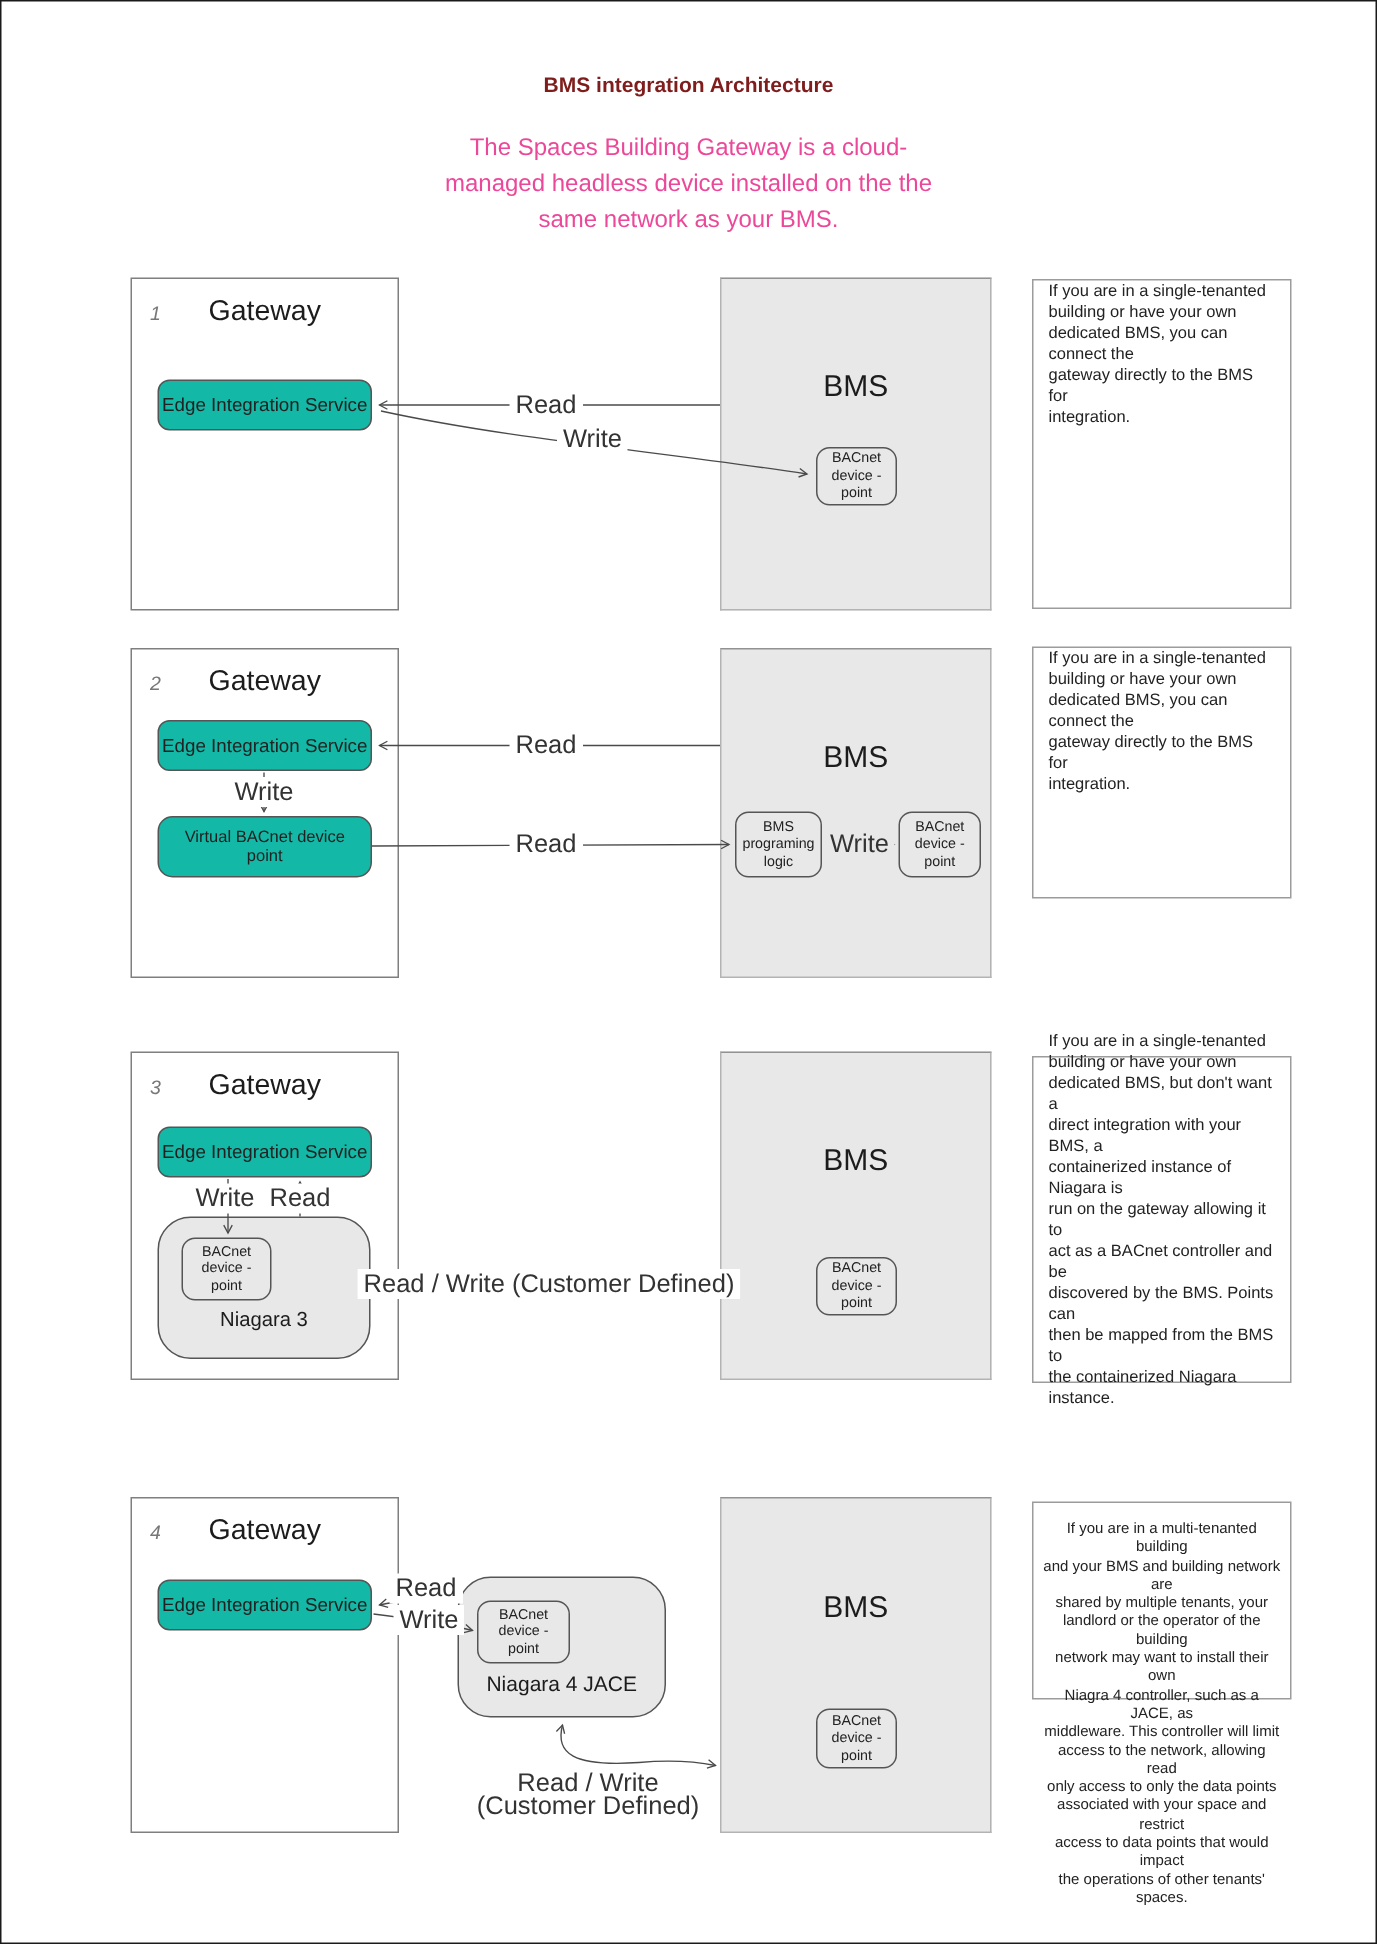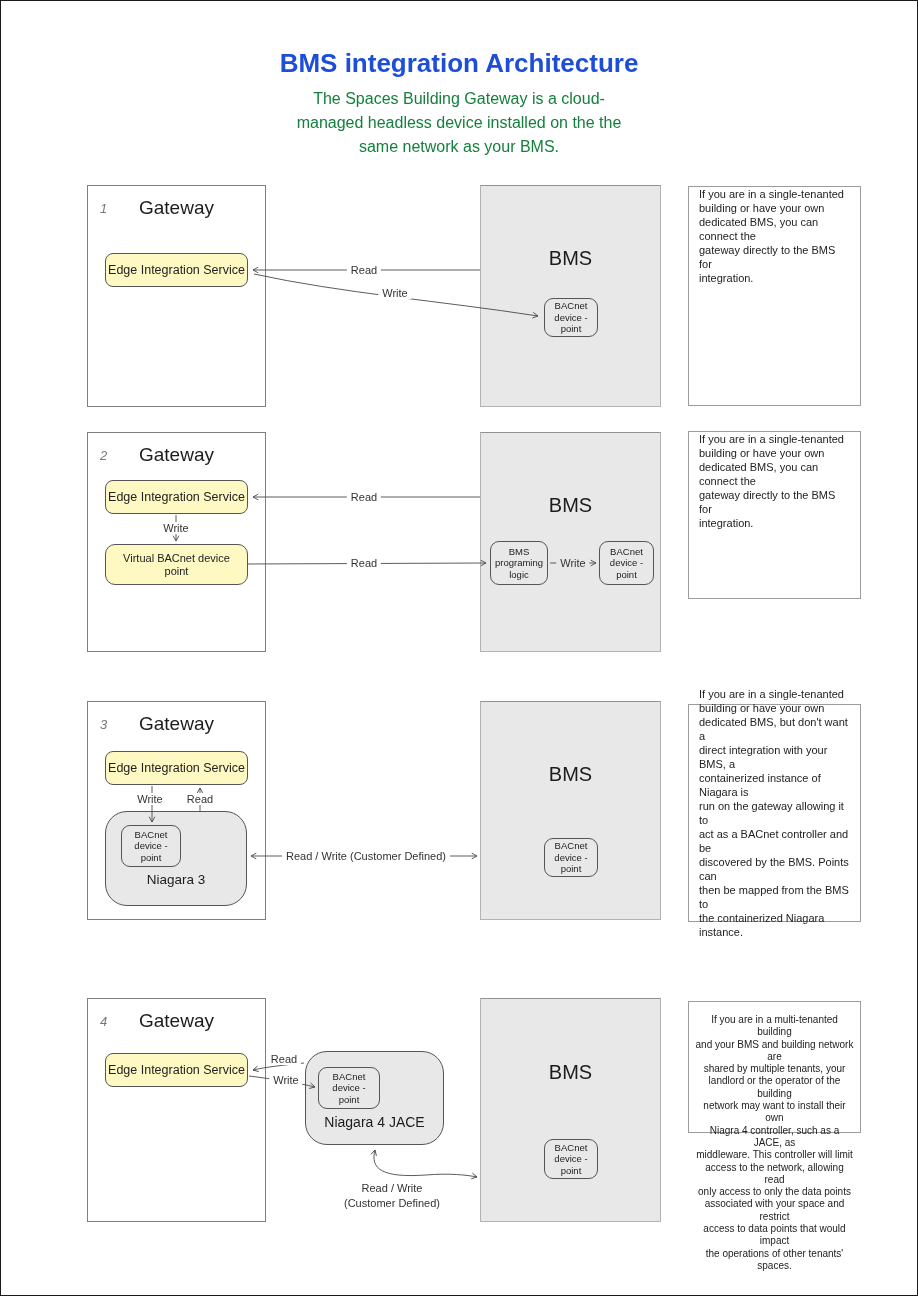--- a/index.html
+++ b/index.html
@@ -6,50 +6,50 @@
   html,body { background:#fff; }
   .page {
     position:relative; width:918px; height:1296px;
     border:1px solid #1a1a1a; background:#fff;
     font-family:"Liberation Sans", sans-serif; overflow:hidden;
   }
   .pre { white-space:pre-line; }
 
   .title {
     position:absolute; top:47px; left:0; width:100%;
-    text-align:center; font-size:26px; font-weight:bold; color:#1d4ed8;
+    text-align:center; font-size:14px; font-weight:bold; color:#7f1d1d;
   }
   .subtitle {
     position:absolute; top:86px; left:0; width:100%;
-    text-align:center; font-size:16px; color:#15803d; line-height:24px;
+    text-align:center; font-size:16px; color:#ec4899; line-height:24px;
   }
 
   .gw-box { position:absolute; left:86px; width:179px; border:1px solid #7f7f7f; background:#fff; z-index:1; }
   .bms-box { position:absolute; left:479px; width:181px; background:#e8e8e8; border:1px solid #b3b3b3; border-top-color:#929292; z-index:1; }
   .desc-box { position:absolute; left:687px; width:173px; border:1px solid #9c9c9c; background:#fff; z-index:1;
               padding:0 10px; font-size:11px; line-height:14px; color:#222; }
   .row-num { position:absolute; left:99px; width:24px; font-size:13px; font-style:italic; color:#777; z-index:2; }
   .gw-title { position:absolute; left:86px; width:179px; text-align:center; font-size:19px; color:#1c1c1c; z-index:2; }
   .bms-title { position:absolute; left:479px; width:181px; text-align:center; font-size:20px; color:#1c1c1c; z-index:2; }
 
   .node {
     position:absolute; display:flex; align-items:center; justify-content:center;
-    text-align:center; background:#fef9c3; border:1px solid #555; z-index:3; color:#222;
+    text-align:center; background:#14b8a6; border:1px solid #555; z-index:3; color:#222;
   }
   .eis { left:104px; width:143px; height:34px; border-radius:8px; font-size:12.5px; }
   .small { font-size:9.5px; line-height:11.5px; border-radius:9px; background:transparent; }
   .container-rounded {
     position:absolute; background:#e8e8e8; border:1px solid #555; border-radius:22px; z-index:2;
   }
   .container-label { position:absolute; text-align:center; color:#1c1c1c; z-index:3; }
 
   svg.arrows { position:absolute; left:0; top:0; z-index:5; pointer-events:none; }
   .alabel {
     position:absolute; transform:translate(-50%,-50%);
-    font-size:11px; color:#333; background:#fff; padding:0 4px;
+    font-size:17px; color:#333; background:#fff; padding:0 4px;
     z-index:6; white-space:nowrap;
   }
   .alabel.graybg { background:#e8e8e8; }
   .alabel.twoline { white-space:pre-line; text-align:center; line-height:15px; background:#fff; }
   .desc-center { display:flex; align-items:center; }
   .desc-mid { text-align:center; font-size:10px; line-height:12.3px; padding:12px 6px; }
 </style>
 </head>
 <body>
 

